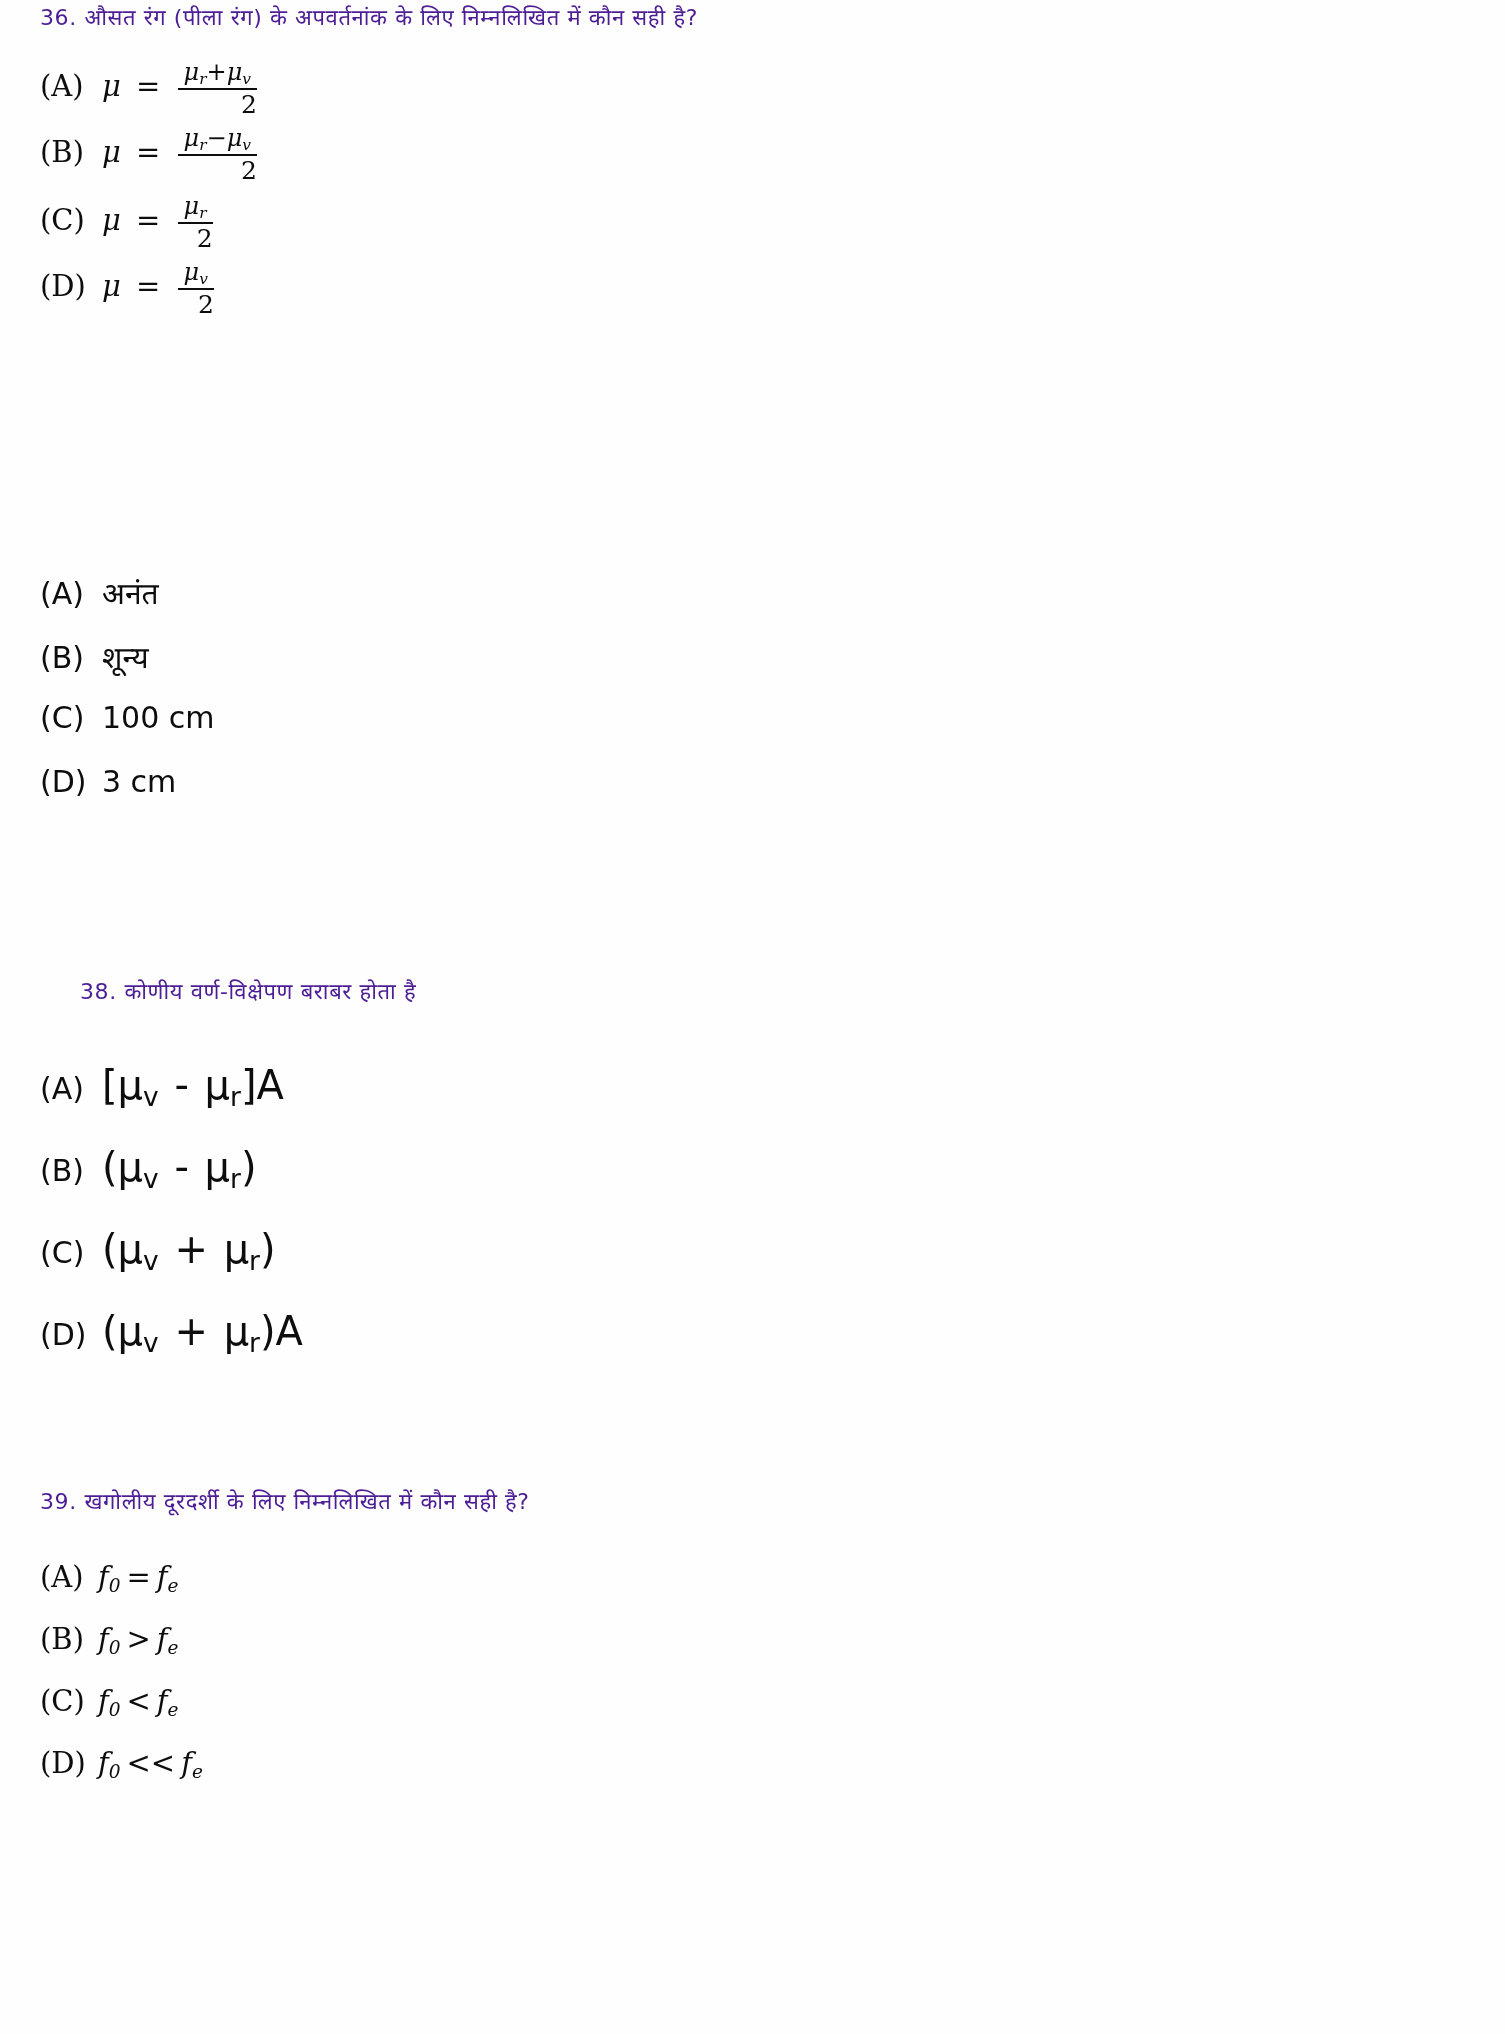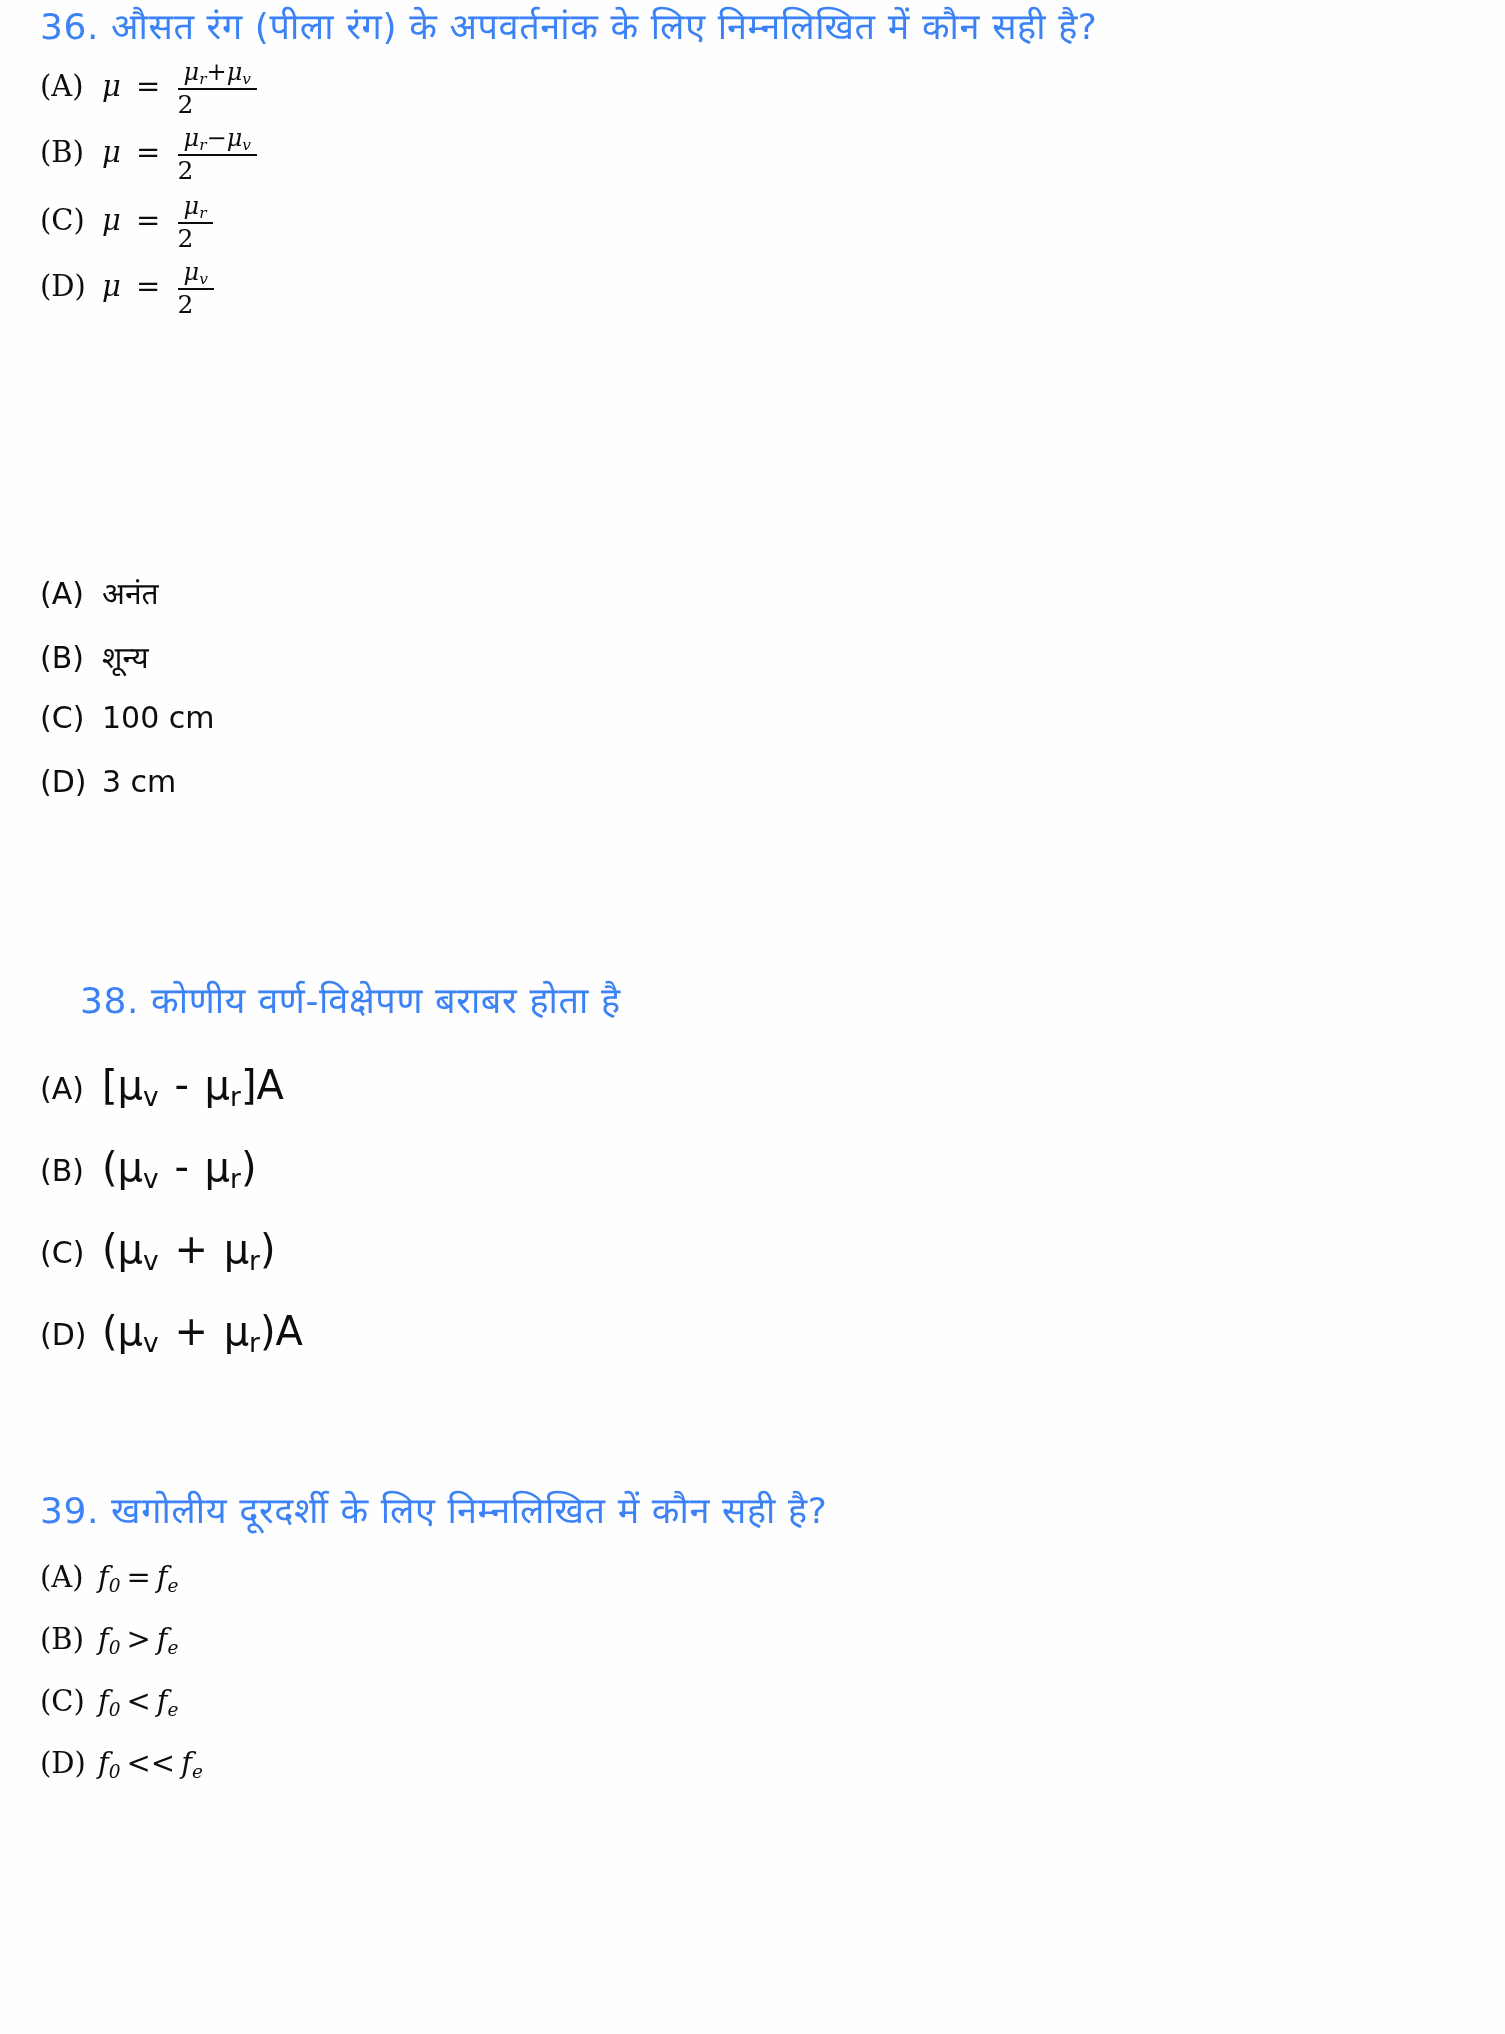--- a/index.html
+++ b/index.html
@@ -22,23 +22,23 @@
     height: 2034px;
     background: #fefefe;
   }
   .qblock {
     position: absolute;
     left: 40px;
     width: 1420px;
   }
   .qtext {
     font-family: "DejaVu Sans", sans-serif;
-    font-size: 36px;
+    font-size: 22px;
     line-height: 1.28;
-    color: #3b82f6;
+    color: #4c1d95;
     letter-spacing: 0.6px;
     white-space: nowrap;
   }
   .opt {
     font-family: "DejaVu Sans", sans-serif;
     font-size: 30px;
     color: #0d0d0d;
     display: flex;
     align-items: baseline;
     white-space: nowrap;
@@ -56,21 +56,21 @@
   .mathlbl {
     font-family: "DejaVu Serif", serif;
     font-style: normal;
     font-size: 29px;
     display: inline-block;
     min-width: 62px;
   }
   .frac {
     display: inline-flex;
     flex-direction: column;
-    align-items: flex-start;
+    align-items: flex-end;
     vertical-align: middle;
     margin: 0 2px;
     position: relative;
     top: 2px;
   }
   .frac .num {
     font-size: 24px;
     line-height: 1.05;
     padding: 0 6px 1px 6px;
     white-space: nowrap;

